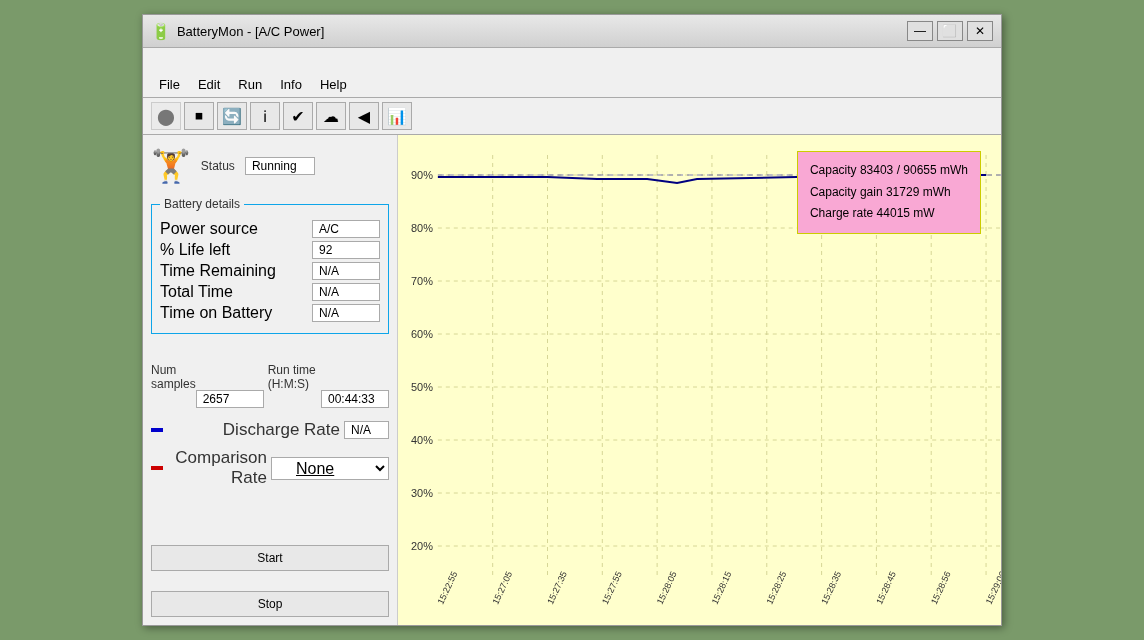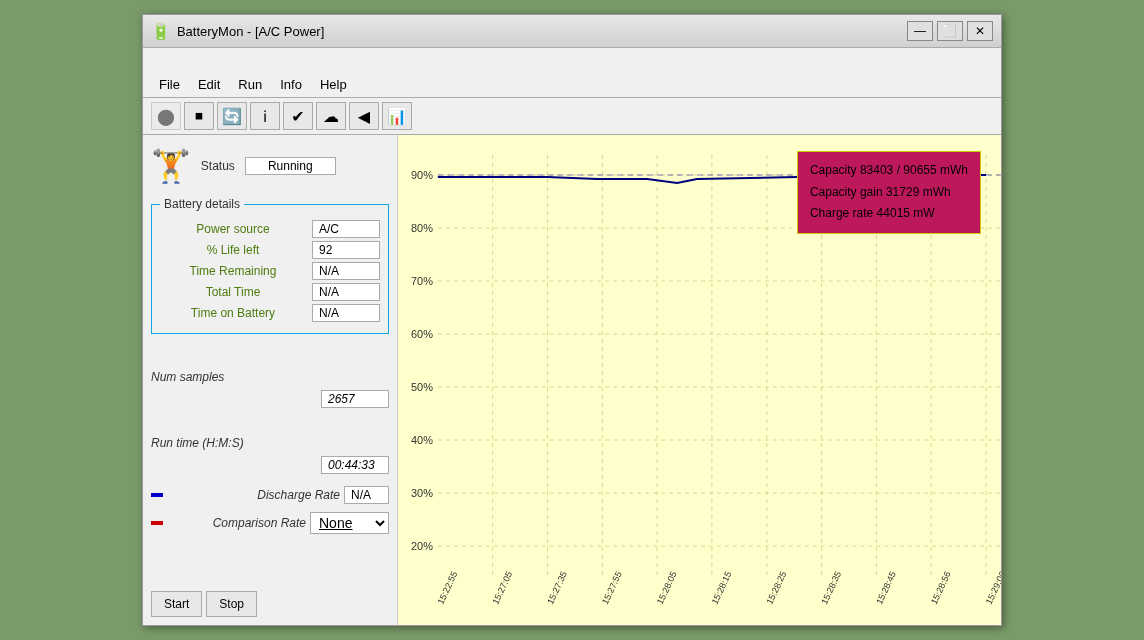--- a/index.html
+++ b/index.html
@@ -110,60 +110,58 @@
     .battery-icon {
       font-size: 32px;
     }
     .status-label {
       font-size: 12px;
       color: #333;
     }
     .status-value {
       border: 1px solid #aaa;
       background: #fff;
-      padding: 1px 22px;
+      padding: 1px 6px;
       font-size: 12px;
       min-width: 70px;
     }
     .details-group {
       border: 1px solid #0ea5e9;
       padding: 6px 8px 8px 8px;
       position: relative;
     }
     .details-group legend {
       font-size: 12px;
       padding: 0 4px;
       color: #333;
     }
     .detail-row {
       display: flex;
       justify-content: space-between;
       align-items: center;
       margin: 3px 0;
     }
     .detail-label {
-      font-size: 12px;
-      color: #4d7c0f;
-      text-align: center;
+      font-size: 16px;
+      color: #000000;
+      text-align: left;
       flex: 1;
     }
     .detail-value {
       border: 1px solid #aaa;
       background: #fff;
       padding: 1px 6px;
       font-size: 12px;
       min-width: 68px;
       margin-left: 6px;
     }
     .stats-section {
       display: flex;
-      flex-direction: column;
       gap: 4px;
       padding: 4px 0;
-      font-style: italic;
     }
     .stat-row {
       display: flex;
       justify-content: space-between;
       align-items: center;
     }
     .stat-label {
       font-size: 12px;
       color: #333;
     }
@@ -179,44 +177,44 @@
       display: flex;
       align-items: center;
       gap: 4px;
     }
     .rate-indicator {
       width: 12px;
       height: 12px;
       flex-shrink: 0;
     }
     .rate-label {
-      font-size: 12px;
+      font-size: 17px;
       color: #333;
       flex: 1;
       text-align: right;
-      font-style: italic;
     }
     .rate-value {
       border: 1px solid #aaa;
       background: #fff;
       padding: 1px 6px;
       font-size: 12px;
       min-width: 45px;
     }
     .rate-select {
       border: 1px solid #aaa;
       background: #fff;
-      padding: 1px 4px;
-      font-size: 14px;
+      padding: 1px 20px;
+      font-size: 16px;
       min-width: 68px;
       text-decoration: underline;
     }
     .button-row {
       display: flex;
-      gap: 4px;
+      flex-direction: column;
+      gap: 20px;
       margin-top: auto;
     }
     .action-btn {
       padding: 5px 12px;
       border: 1px solid #aaa;
       background: #e8e8e8;
       cursor: pointer;
       font-size: 12px;
       text-align: center;
     }
@@ -229,21 +227,21 @@
       overflow: hidden;
     }
     .chart-svg {
       width: 100%;
       height: 100%;
     }
     .tooltip-box {
       position: absolute;
       top: 16px;
       right: 20px;
-      background: #be185d;
+      background: #f9a8d4;
       border: 1px solid #cccc00;
       padding: 8px 12px;
       font-size: 12px;
       line-height: 1.8;
     }
   </style>
 </head>
 <body>
 
 <div class="window">

